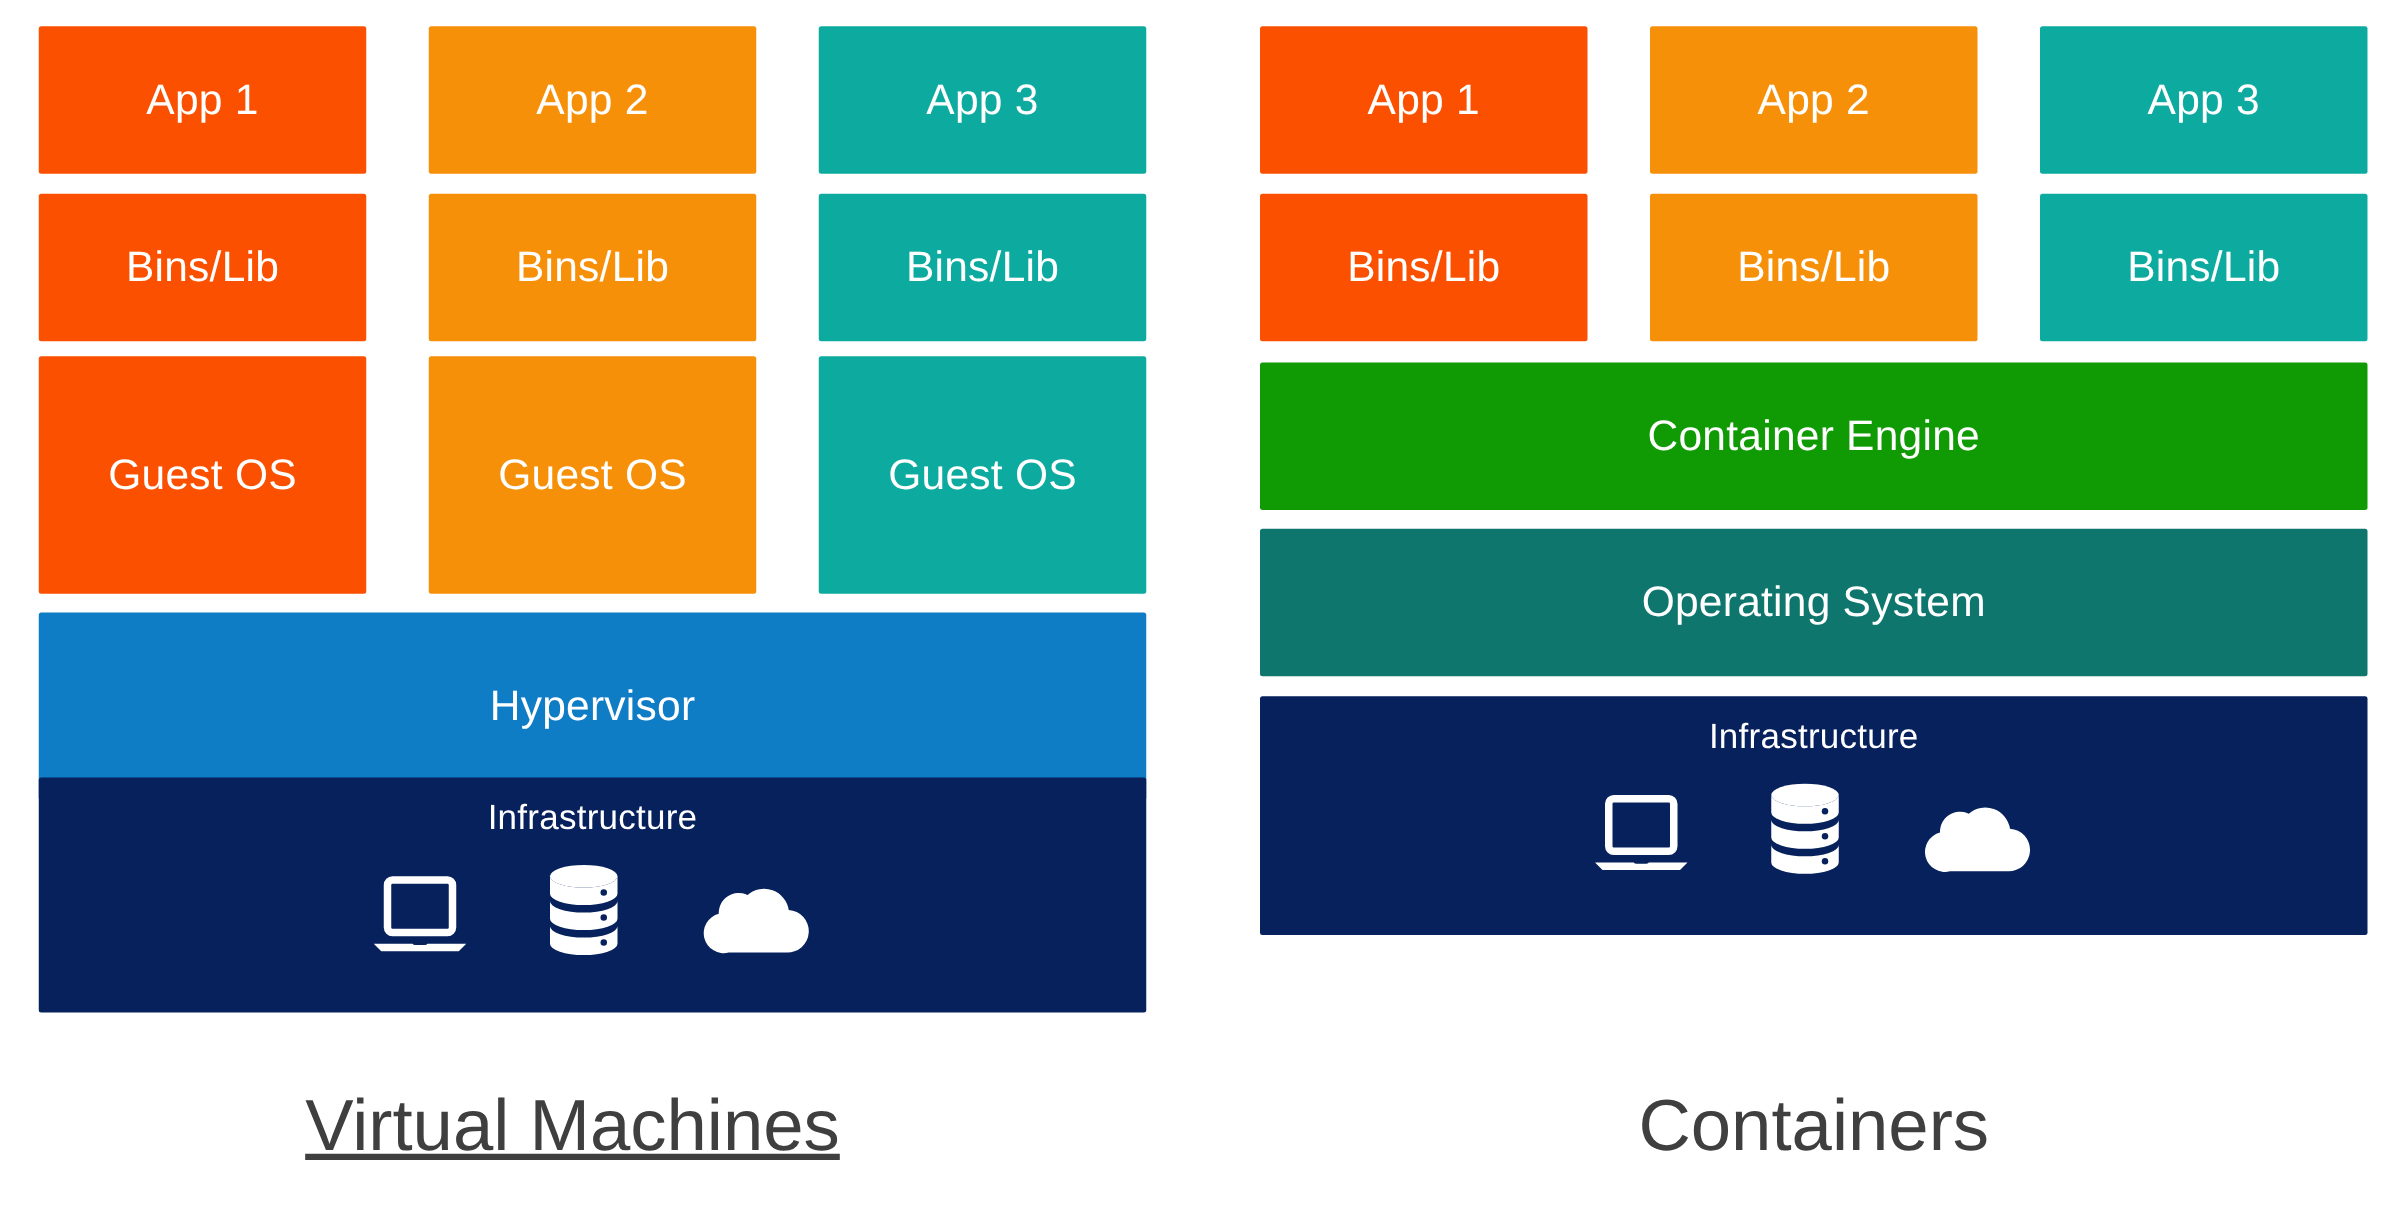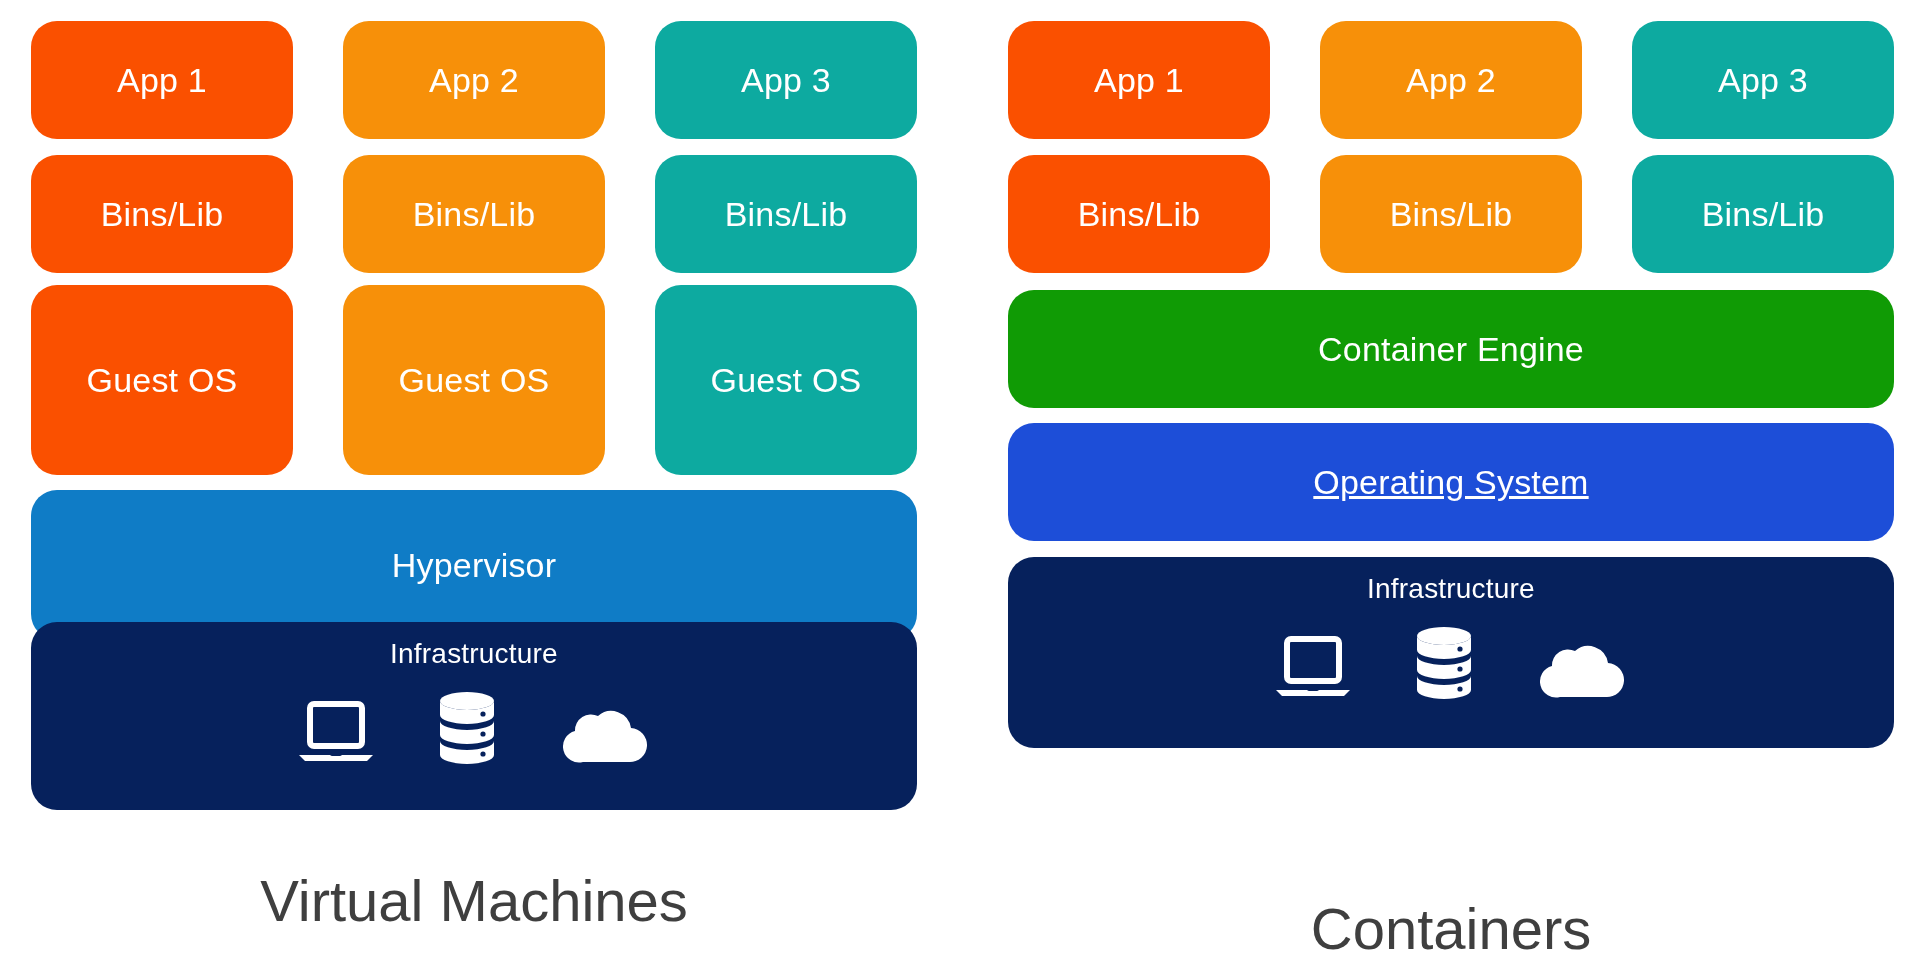--- a/index.html
+++ b/index.html
@@ -15,21 +15,21 @@
   }
   #canvas {
     position: relative;
     width: 1920px;
     height: 972px;
     background: #ffffff;
   }
 
   .box {
     position: absolute;
-    border-radius: 26px;
+    border-radius: 2px;
     color: #ffffff;
     display: flex;
     align-items: center;
     justify-content: center;
     box-sizing: border-box;
     font-weight: 400;
     letter-spacing: 0.2px;
     line-height: 1;
     text-align: center;
   }
@@ -134,21 +134,21 @@
         </svg>
       </span>
       <span class="icon">
         <svg width="92" height="58" viewBox="0 0 92 58" aria-hidden="true">
           <path d="M24 54 H70 a17 17 0 0 0 2 -34 a20 20 0 0 0 -33 -12 a16 16 0 0 0 -23 15 a16 16 0 0 0 8 31 z" fill="#ffffff"></path>
         </svg>
       </span>
     </div>
   </div>
 
-  <div class="caption" style="left:31px; top:872px; width:886px;">Virtual Machines</div>
+  <div class="caption" style="left:15px; top:872px; width:886px;text-decoration:underline;">Virtual Machines</div>
 
   <div class="box tile" style="left:1008px; top:21px; width:262px; height:118px; background:#FA5000;">
     <span class="box-label">App 1</span>
   </div>
   <div class="box tile" style="left:1320px; top:21px; width:262px; height:118px; background:#F79009;">
     <span class="box-label">App 2</span>
   </div>
   <div class="box tile" style="left:1632px; top:21px; width:262px; height:118px; background:#0DAAA0;">
     <span class="box-label">App 3</span>
   </div>
@@ -160,21 +160,21 @@
     <span class="box-label">Bins/Lib</span>
   </div>
   <div class="box tile" style="left:1632px; top:155px; width:262px; height:118px; background:#0DAAA0;">
     <span class="box-label">Bins/Lib</span>
   </div>
 
   <div class="box bar" style="left:1008px; top:290px; width:886px; height:118px; background:#109B05;">
     <span class="box-label">Container Engine</span>
   </div>
 
-  <div class="box bar" style="left:1008px; top:423px; width:886px; height:118px; background:#1d4ed8;text-decoration:underline;">
+  <div class="box bar" style="left:1008px; top:423px; width:886px; height:118px; background:#0f766e;">
     <span class="box-label">Operating System</span>
   </div>
 
   <div class="box infra" style="left:1008px; top:557px; width:886px; height:191px; background:#06215C;">
     <span class="box-label">Infrastructure</span>
     <div class="icon-row">
       <span class="icon">
         <svg width="78" height="66" viewBox="0 0 78 66" aria-hidden="true">
           <rect x="13" y="4" width="52" height="42" rx="4" ry="4" fill="none" stroke="#ffffff" stroke-width="6"></rect>
           <path d="M2 55 H76 L70 61 H8 Z" fill="#ffffff"></path>
@@ -193,15 +193,15 @@
         </svg>
       </span>
       <span class="icon">
         <svg width="92" height="58" viewBox="0 0 92 58" aria-hidden="true">
           <path d="M24 54 H70 a17 17 0 0 0 2 -34 a20 20 0 0 0 -33 -12 a16 16 0 0 0 -23 15 a16 16 0 0 0 8 31 z" fill="#ffffff"></path>
         </svg>
       </span>
     </div>
   </div>
 
-  <div class="caption" style="left:1008px; top:872px; width:886px;margin-top:28px;">Containers</div>
+  <div class="caption" style="left:1008px; top:872px; width:886px;">Containers</div>
 
 </div>
 
 </body></html>

